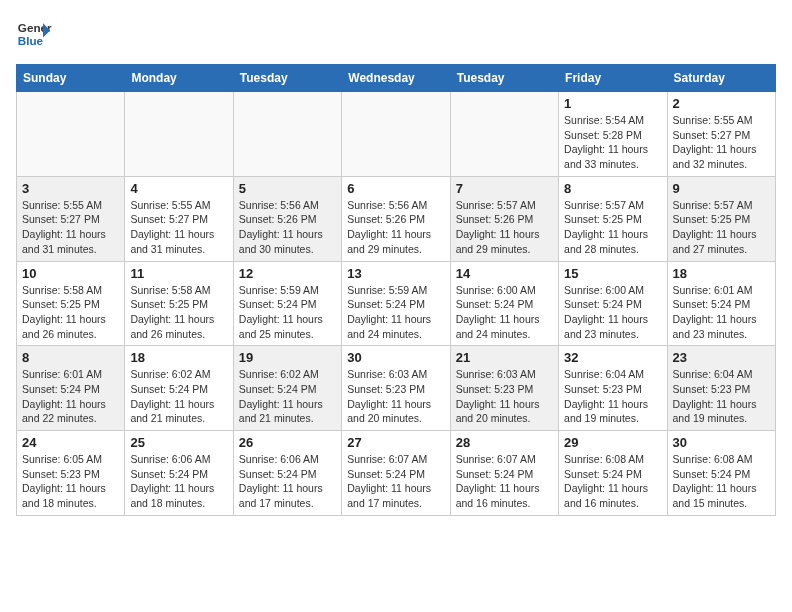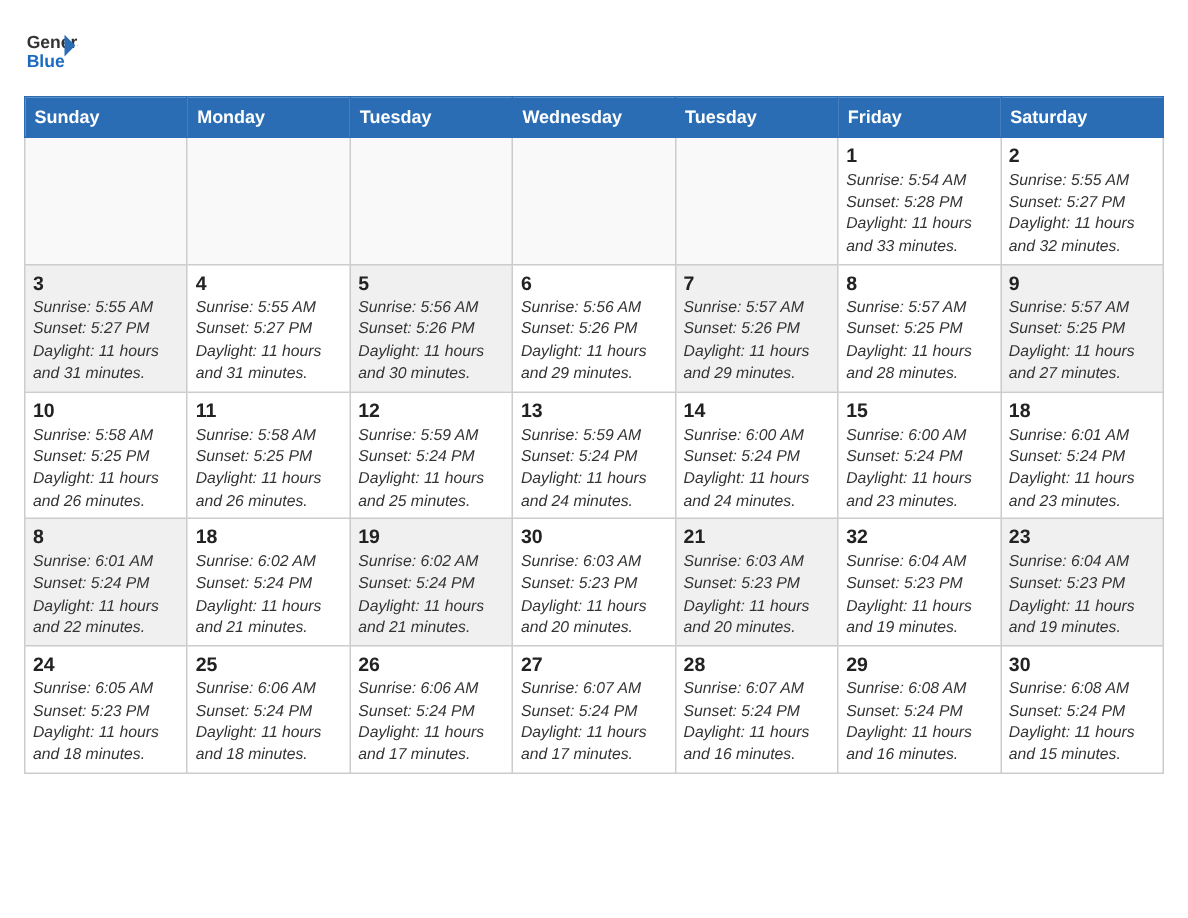--- a/index.html
+++ b/index.html
@@ -68,21 +68,20 @@
     .day-num {
       font-size: 13px;
       font-weight: bold;
       color: #222;
       margin-bottom: 2px;
     }
     .day-info {
       font-size: 10.5px;
       color: #333;
       line-height: 1.4;
-      font-style: italic;
     }
     .week-row td {
       height: 82px;
     }
   </style>
 </head>
 <body>
 
 <div class="header">
   <div class="logo">

